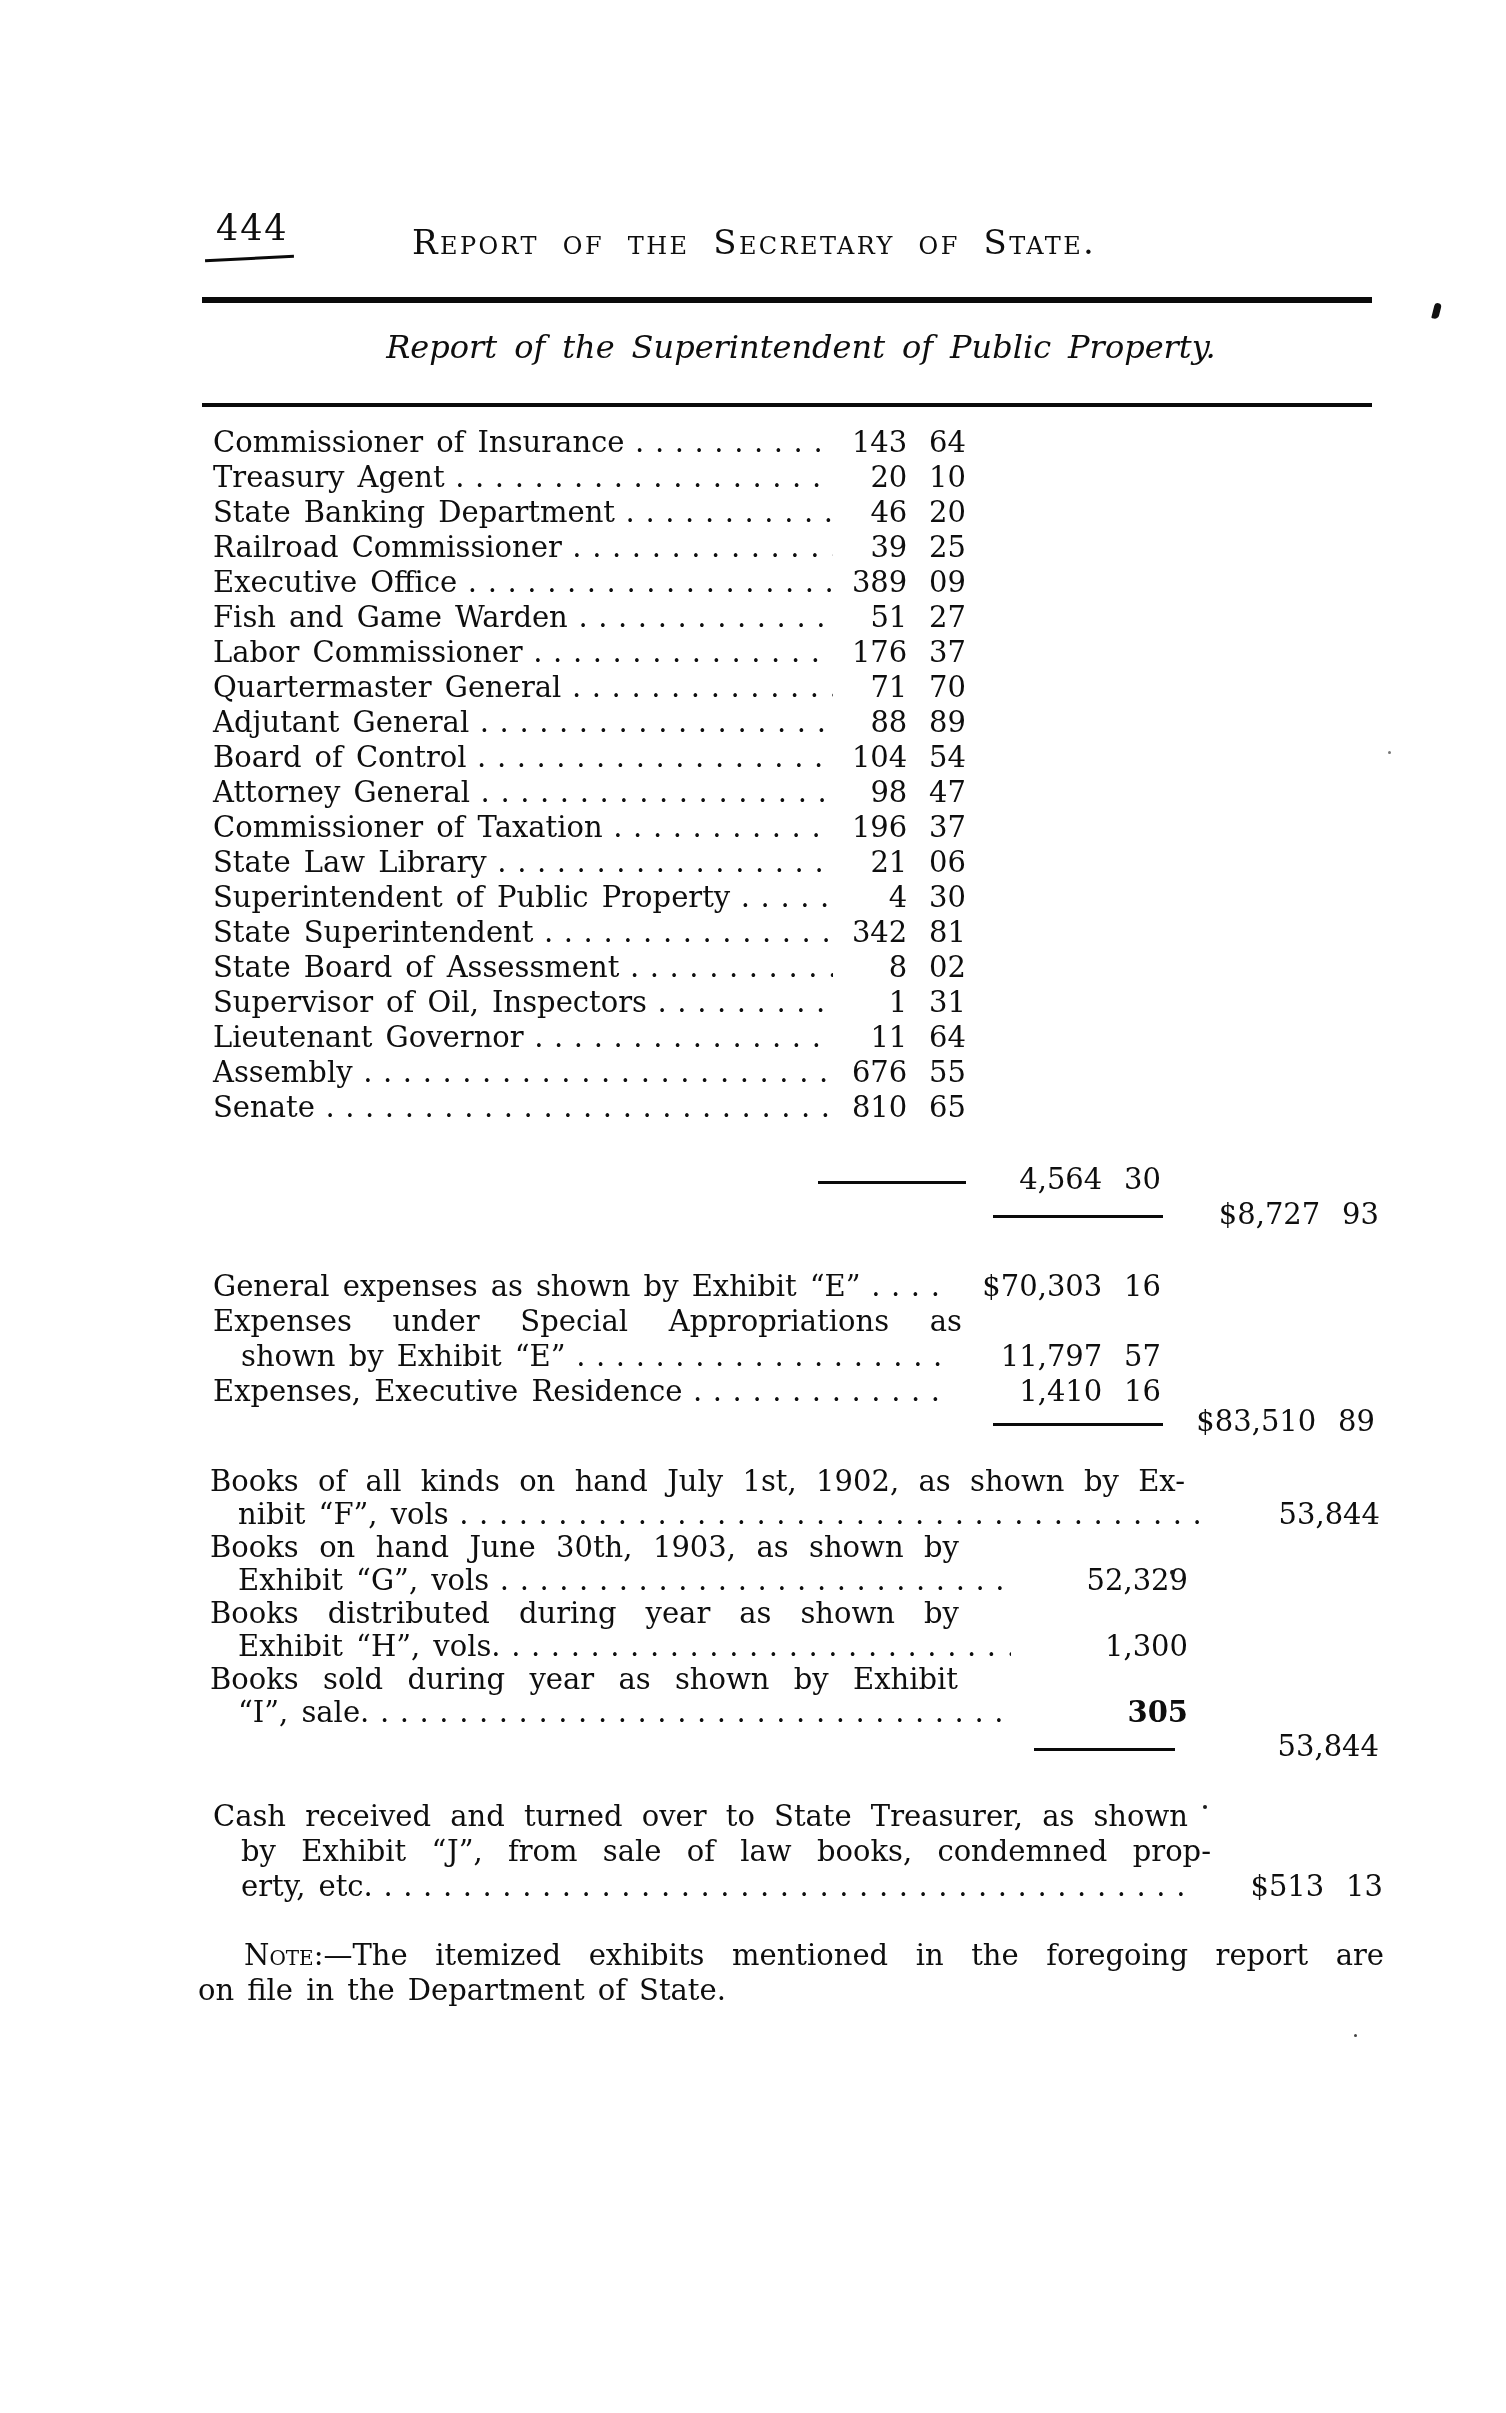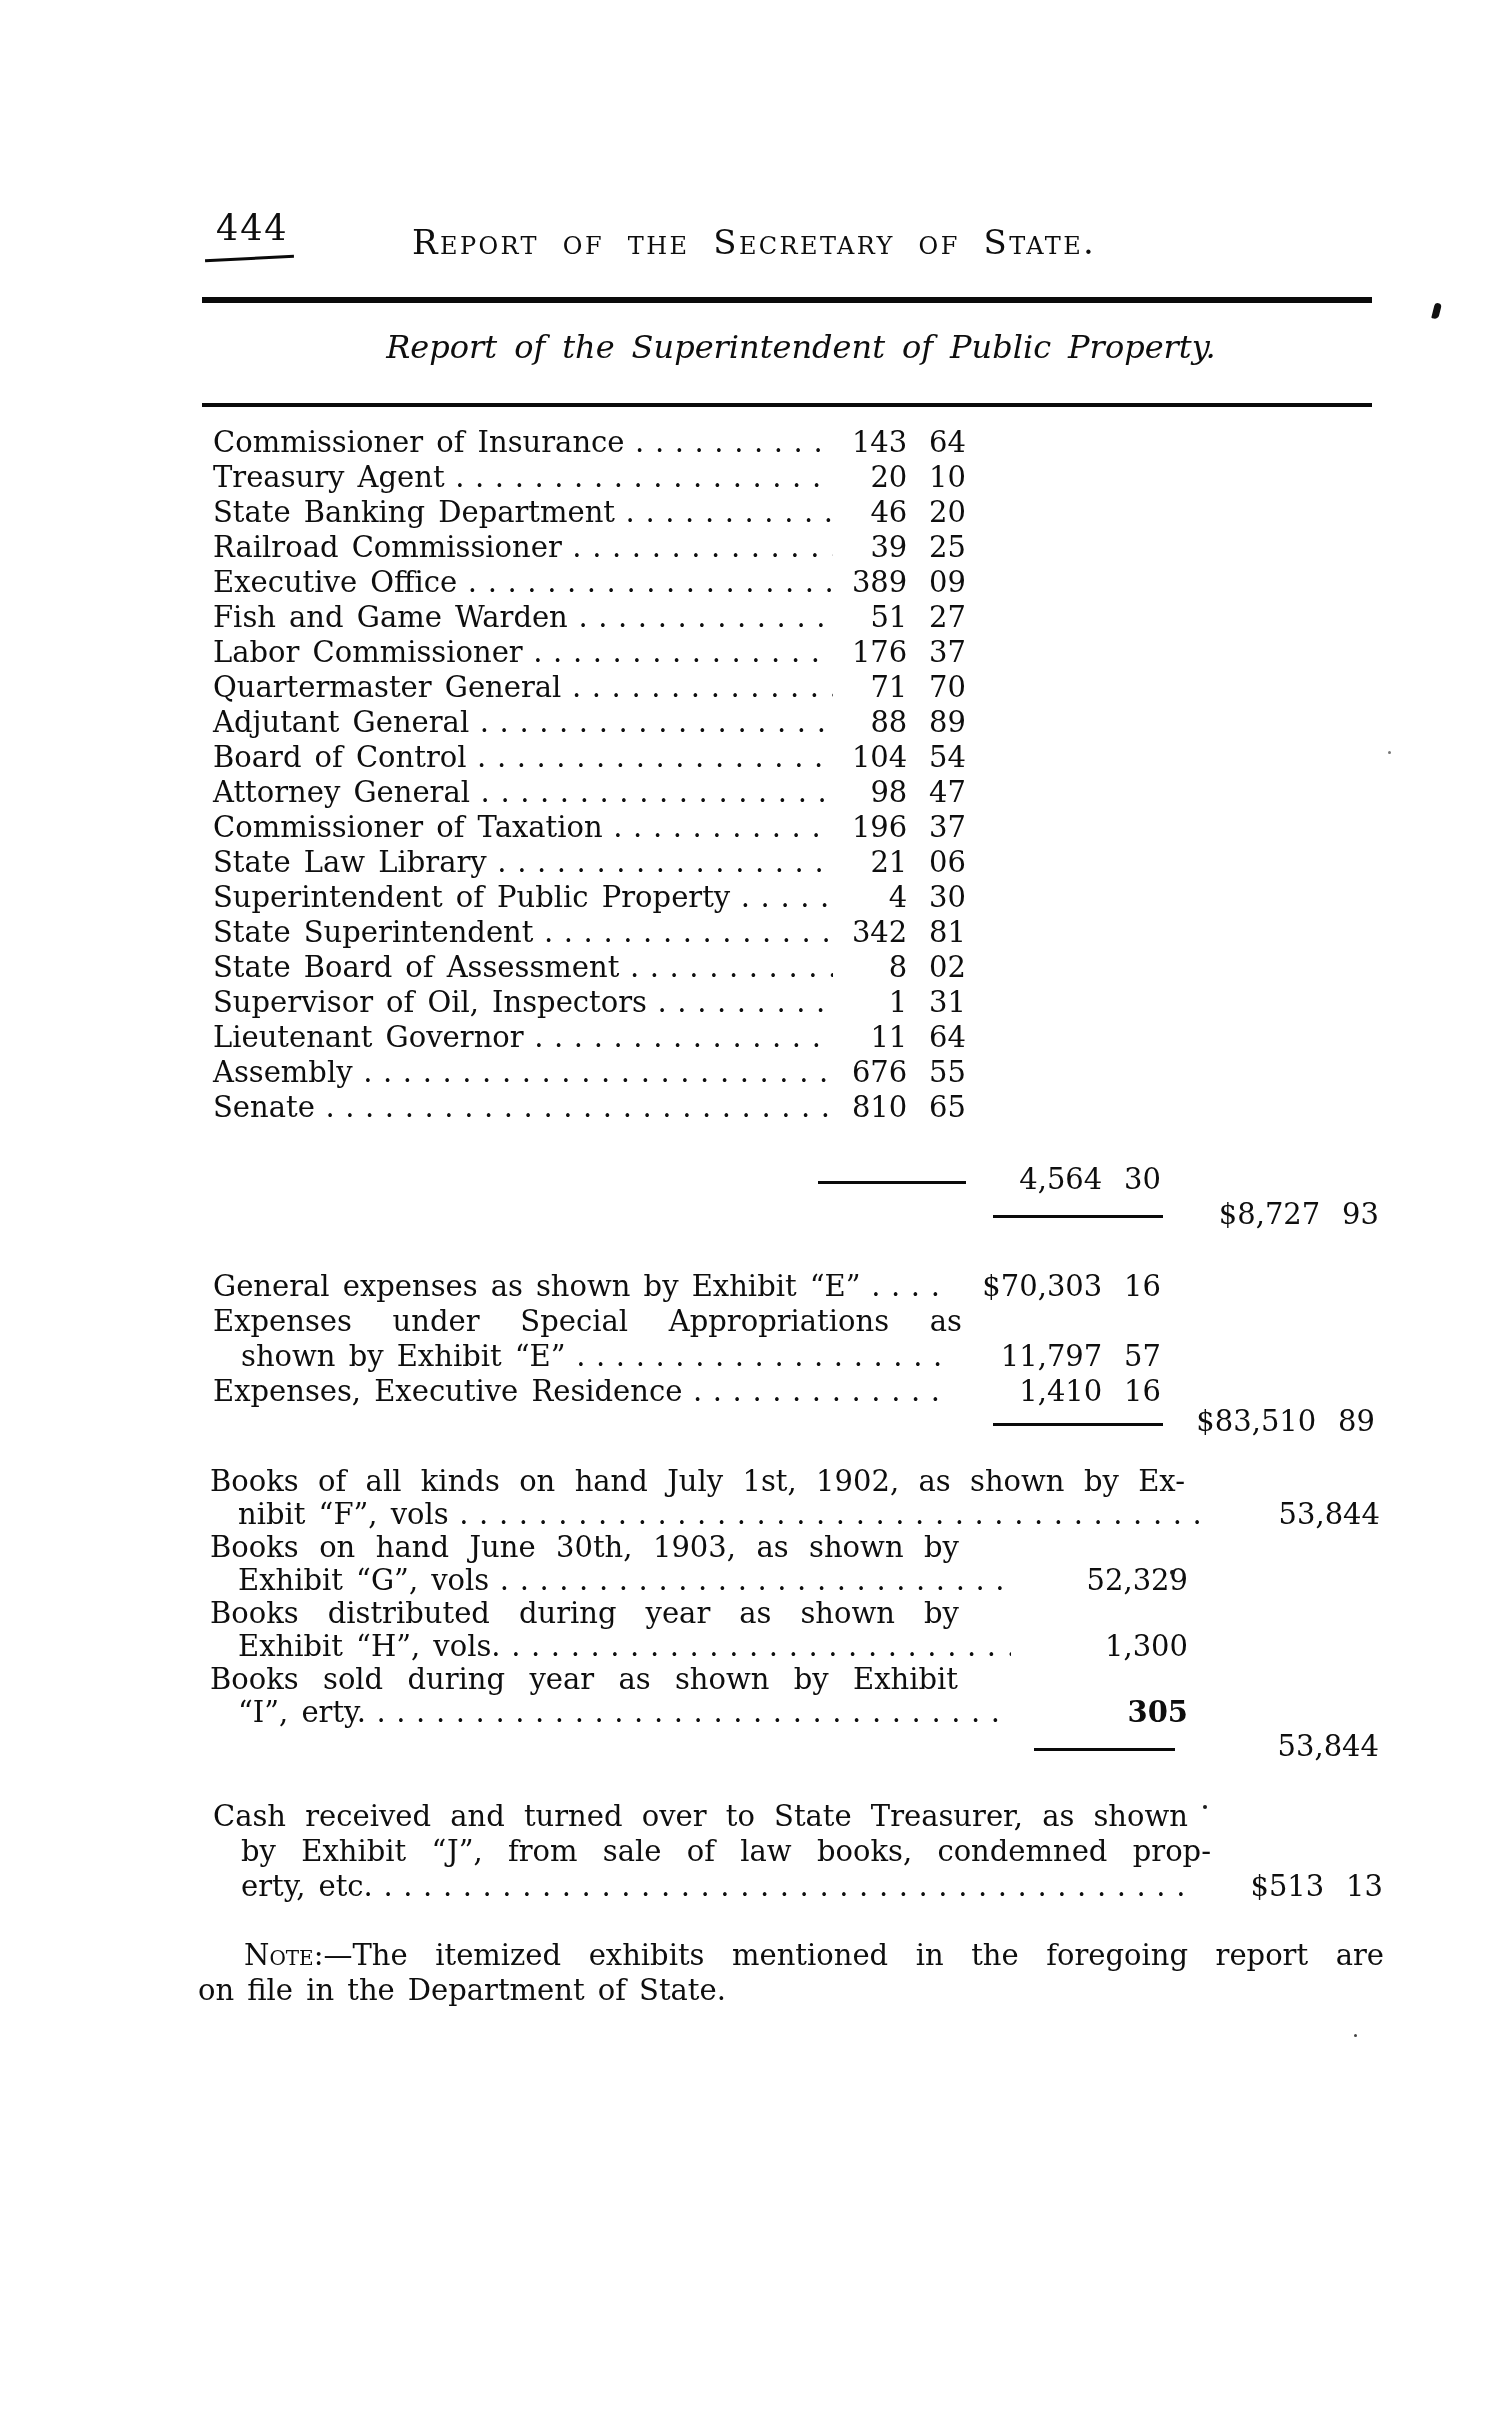--- a/index.html
+++ b/index.html
@@ -230,21 +230,21 @@
       <span class="amt w360">52,329</span>
     </div>
     <div class="jline h68" style="width:749px;">Books distributed during year as shown by</div>
     <div class="row h68 ind" style="width:950px;">
       <span class="lbl">Exhibit “H”, vols.</span>
       <span class="leader"></span>
       <span class="amt w360">1,300</span>
     </div>
     <div class="jline h68" style="width:748px;">Books sold during year as shown by Exhibit</div>
     <div class="row h68 ind" style="width:950px;">
-      <span class="lbl">“I”, erty.</span>
+      <span class="lbl">“I”, sale.</span>
       <span class="leader"></span>
       <span class="amt w360 bold">305</span>
     </div>
   </div>
   <div class="hr-s" style="left:1034px;top:1748px;width:141px;"></div>
   <div class="sumbox" style="left:1176px;top:1729px;width:203px;">53,844</div>
 
   <div class="cash">
     <div class="jline" style="width:975px;">Cash received and turned over to State Treasurer, as shown</div>
     <div class="jline ind" style="width:970px;">by Exhibit “J”, from sale of law books, condemned prop-</div>

